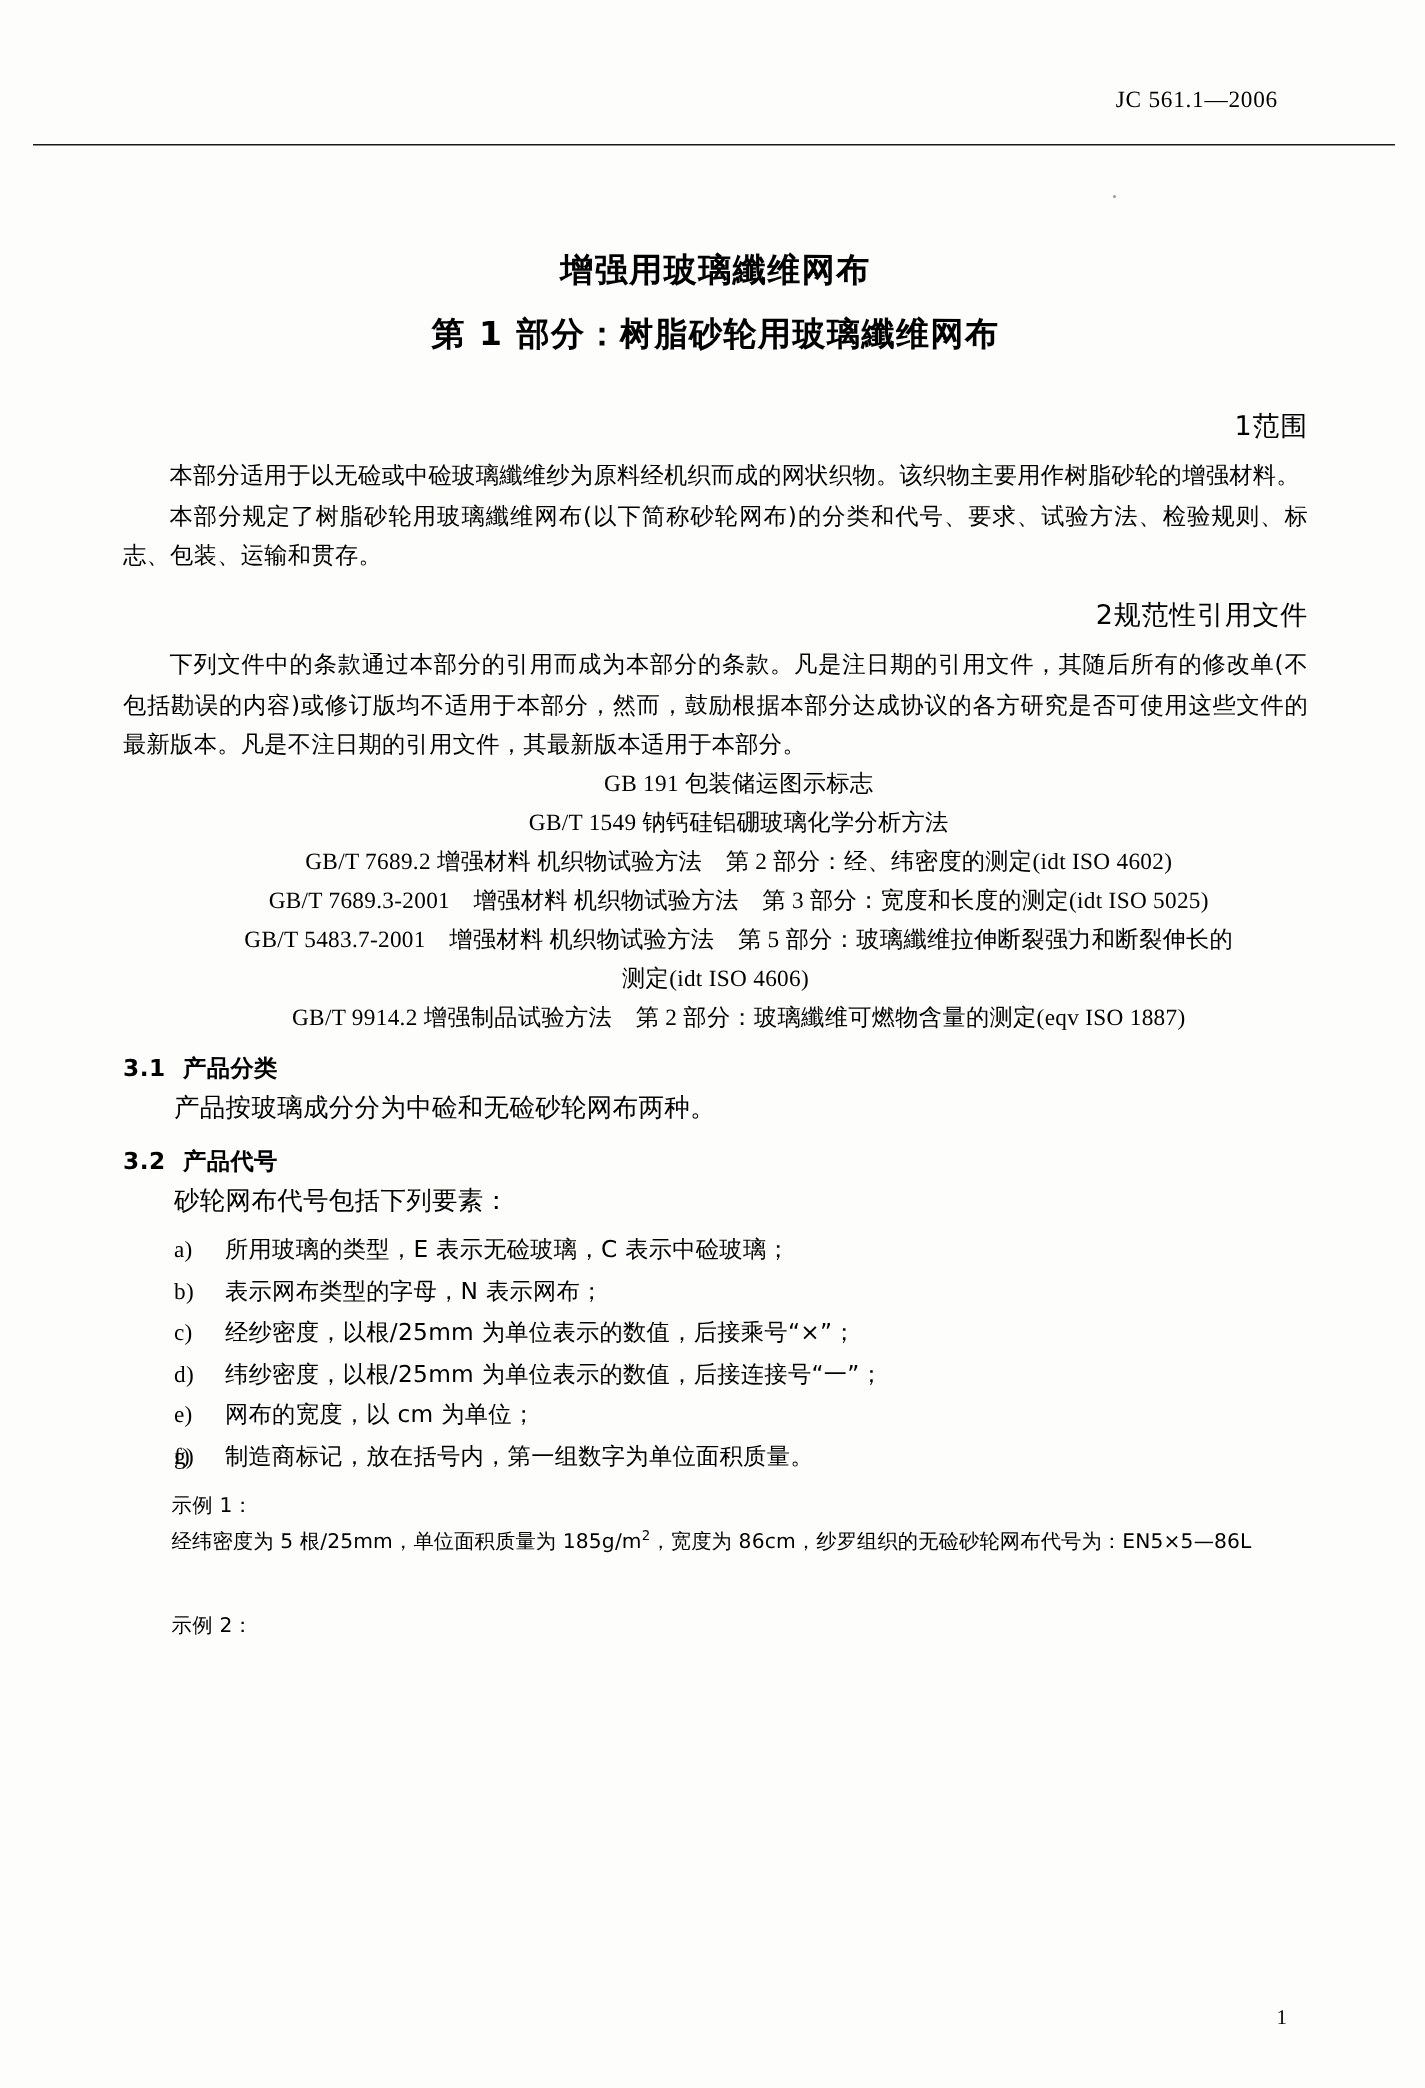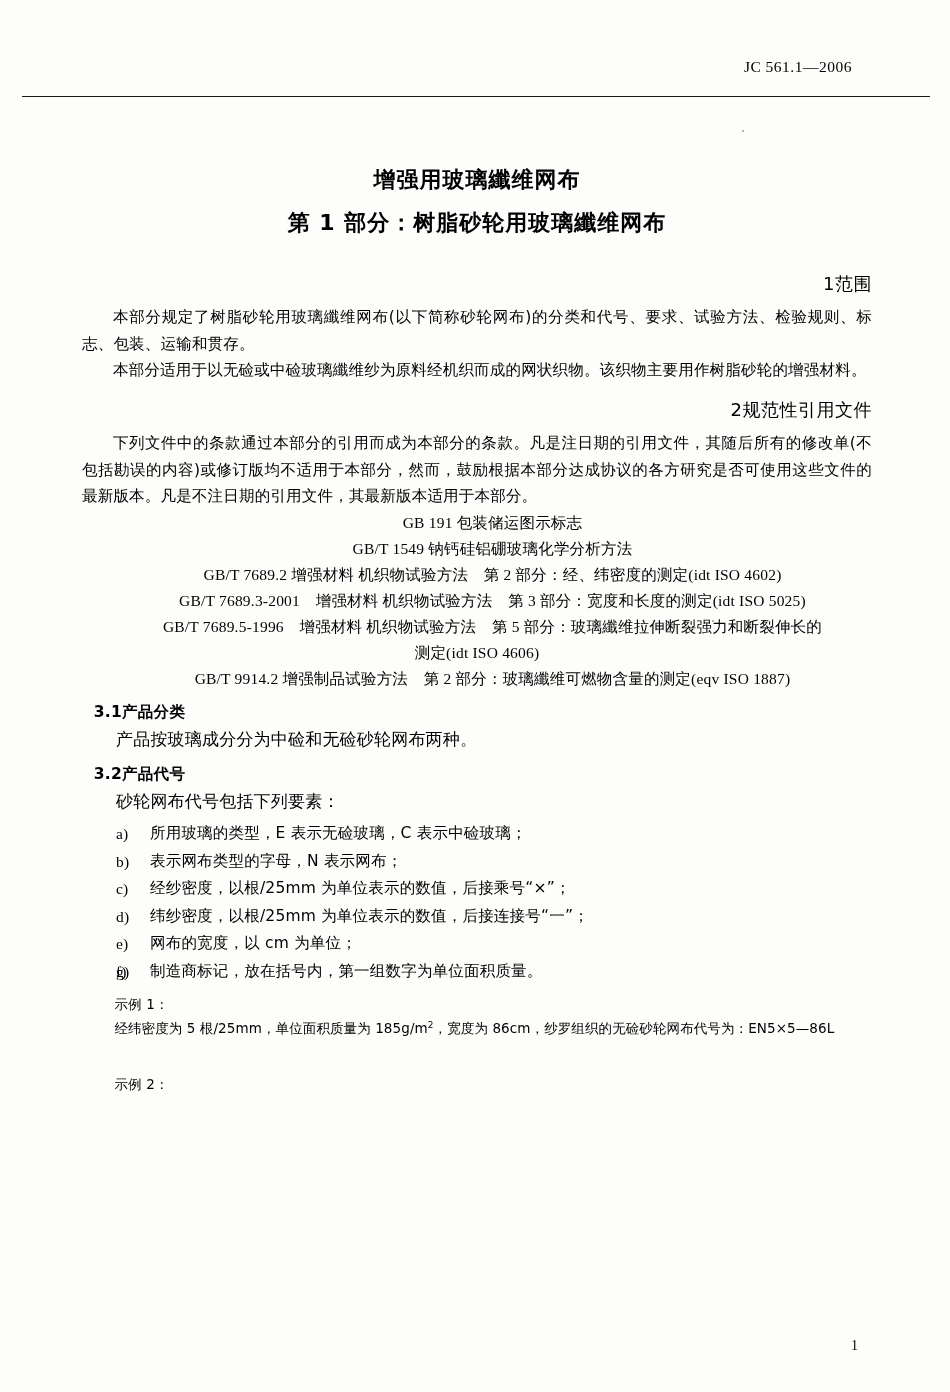--- a/index.html
+++ b/index.html
@@ -82,21 +82,20 @@
   }
   h3.sub {
     font-size: 15.5px;
     font-weight: bold;
     margin: 10px 0 2px 0;
     letter-spacing: 0.3px;
   }
   h3.sub .num {
     display: inline-block;
     min-width: 40px;
-    text-align: right;
   }
   p.para {
     font-size: 15.5px;
     line-height: 1.72;
     margin: 0 0 0 0;
     text-align: justify;
     text-indent: 2em;
     letter-spacing: 0.2px;
   }
   p.ref {
@@ -186,32 +185,32 @@
     <div class="rule"></div>
 
     <div class="title1">增强用玻璃纖维网布</div>
     <div class="title2">第 1 部分：树脂砂轮用玻璃纖维网布</div>
 
     <div class="body-flow">
 
       <h2 class="sec">
         <span class="num">1</span><span>范围</span>
       </h2>
+      <p class="para">本部分适用于以无硷或中硷玻璃纖维纱为原料经机织而成的网状织物。该织物主要用作树脂砂轮的增强材料。</p>
       <p class="para">本部分规定了树脂砂轮用玻璃纖维网布(以下简称砂轮网布)的分类和代号、要求、试验方法、检验规则、标志、包装、运输和贯存。</p>
-      <p class="para">本部分适用于以无硷或中硷玻璃纖维纱为原料经机织而成的网状织物。该织物主要用作树脂砂轮的增强材料。</p>
 
       <h2 class="sec">
         <span class="num">2</span><span>规范性引用文件</span>
       </h2>
       <p class="para">下列文件中的条款通过本部分的引用而成为本部分的条款。凡是注日期的引用文件，其随后所有的修改单(不包括勘误的内容)或修订版均不适用于本部分，然而，鼓励根据本部分达成协议的各方研究是否可使用这些文件的最新版本。凡是不注日期的引用文件，其最新版本适用于本部分。</p>
       <p class="ref">GB 191 包装储运图示标志</p>
       <p class="ref">GB/T 1549 钠钙硅铝硼玻璃化学分析方法</p>
       <p class="ref">GB/T 7689.2 增强材料 机织物试验方法　第 2 部分：经、纬密度的测定(idt ISO 4602)</p>
       <p class="ref">GB/T 7689.3-2001　增强材料 机织物试验方法　第 3 部分：宽度和长度的测定(idt ISO 5025)</p>
-      <p class="ref">GB/T 7689.5-1996　增强材料 机织物试验方法　第 5 部分：玻璃纖维拉伸断裂强力和断裂伸长的</p>
+      <p class="ref">GB/T 5483.7-2001　增强材料 机织物试验方法　第 5 部分：玻璃纖维拉伸断裂强力和断裂伸长的</p>
       <p class="ref cont">测定(idt ISO 4606)</p>
       <p class="ref">GB/T 9914.2 增强制品试验方法　第 2 部分：玻璃纖维可燃物含量的测定(eqv ISO 1887)</p>
 
 
       <h3 class="sub">
         <span class="num">3.1</span><span>产品分类</span>
       </h3>
       <p class="plain">产品按玻璃成分分为中硷和无硷砂轮网布两种。</p>
 
       <h3 class="sub">

